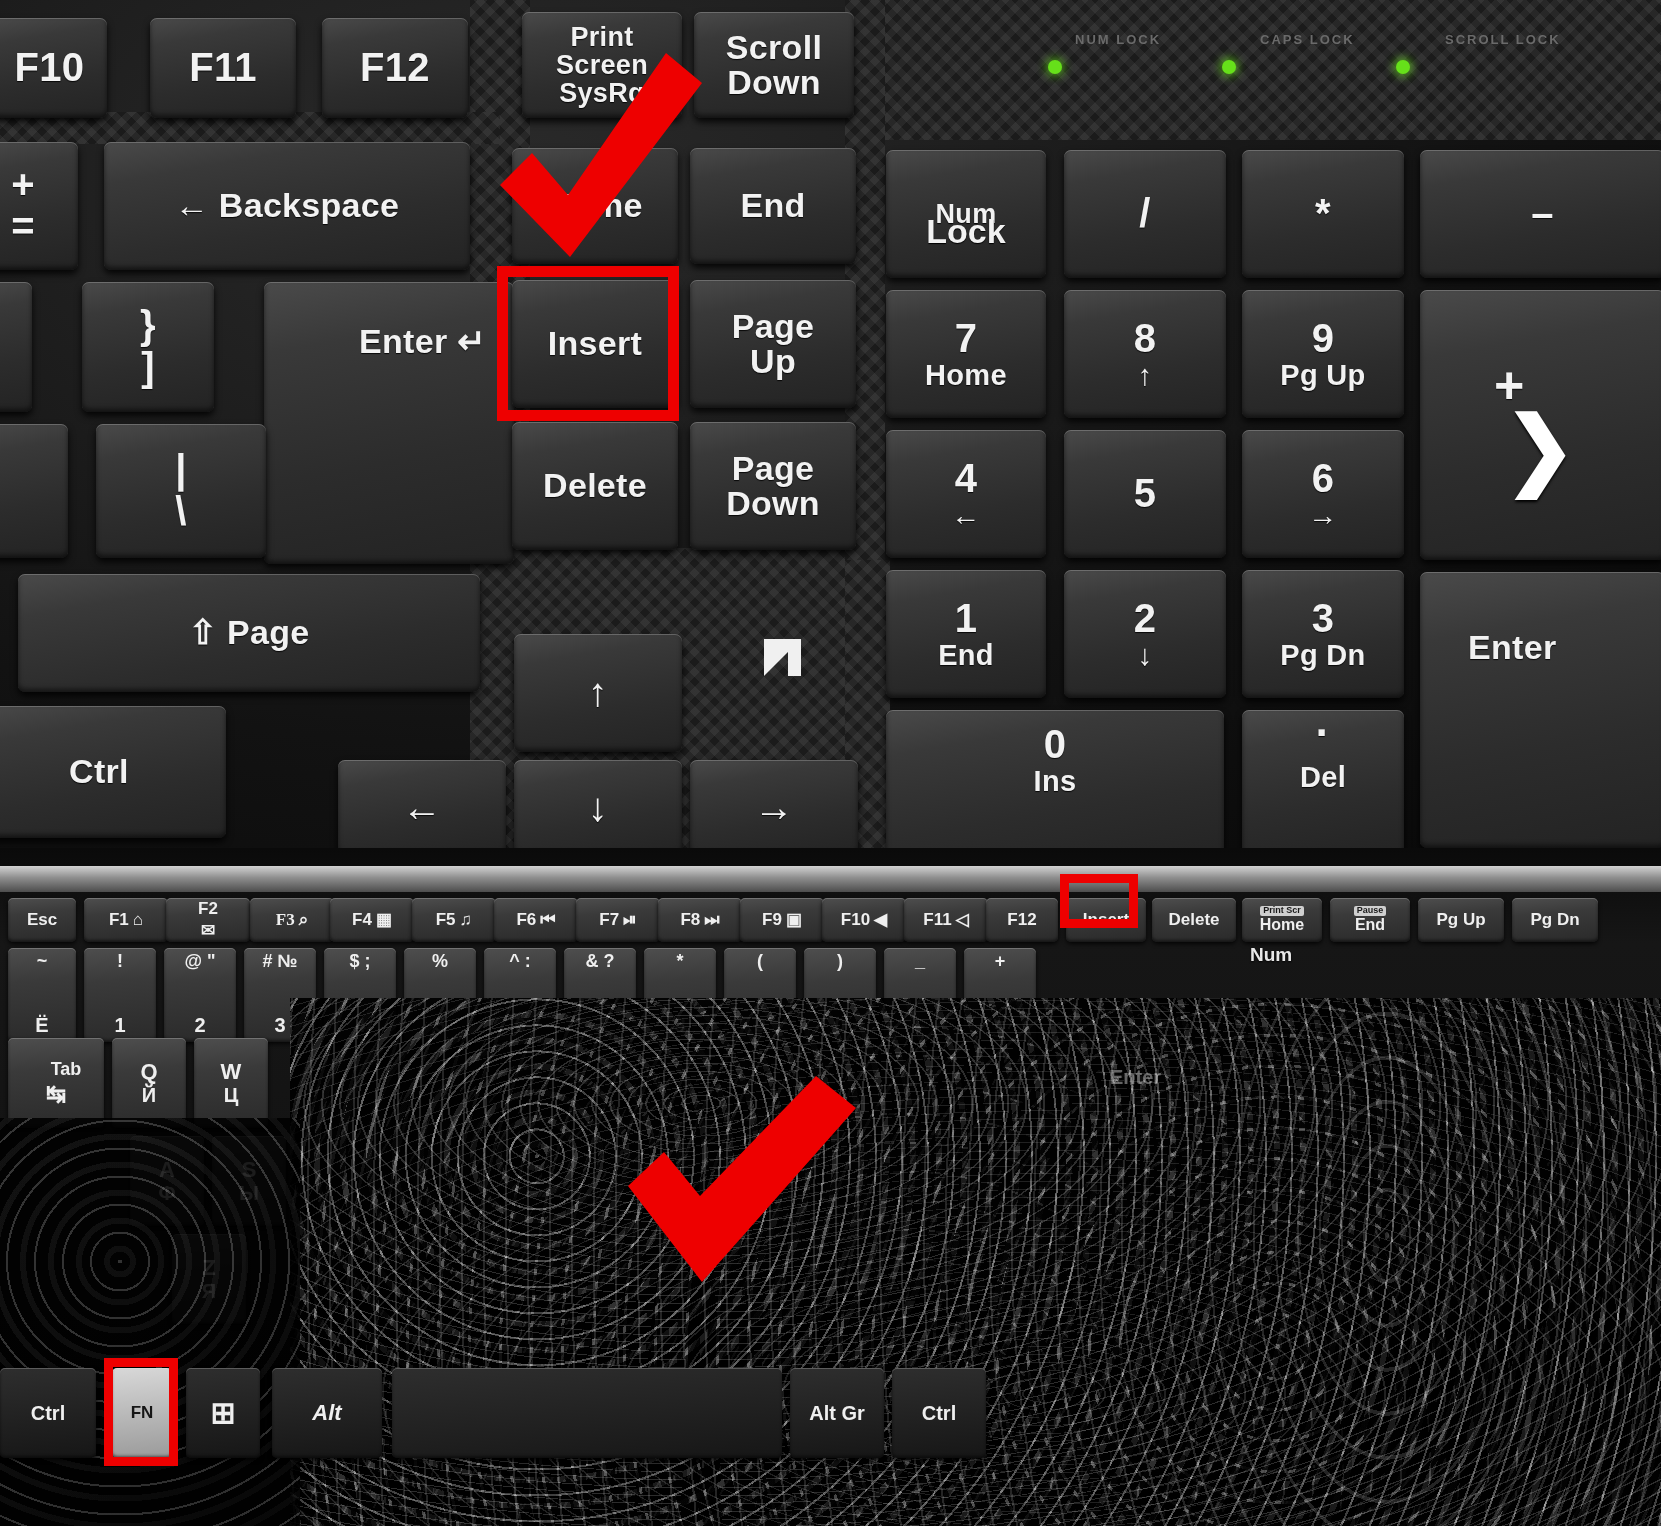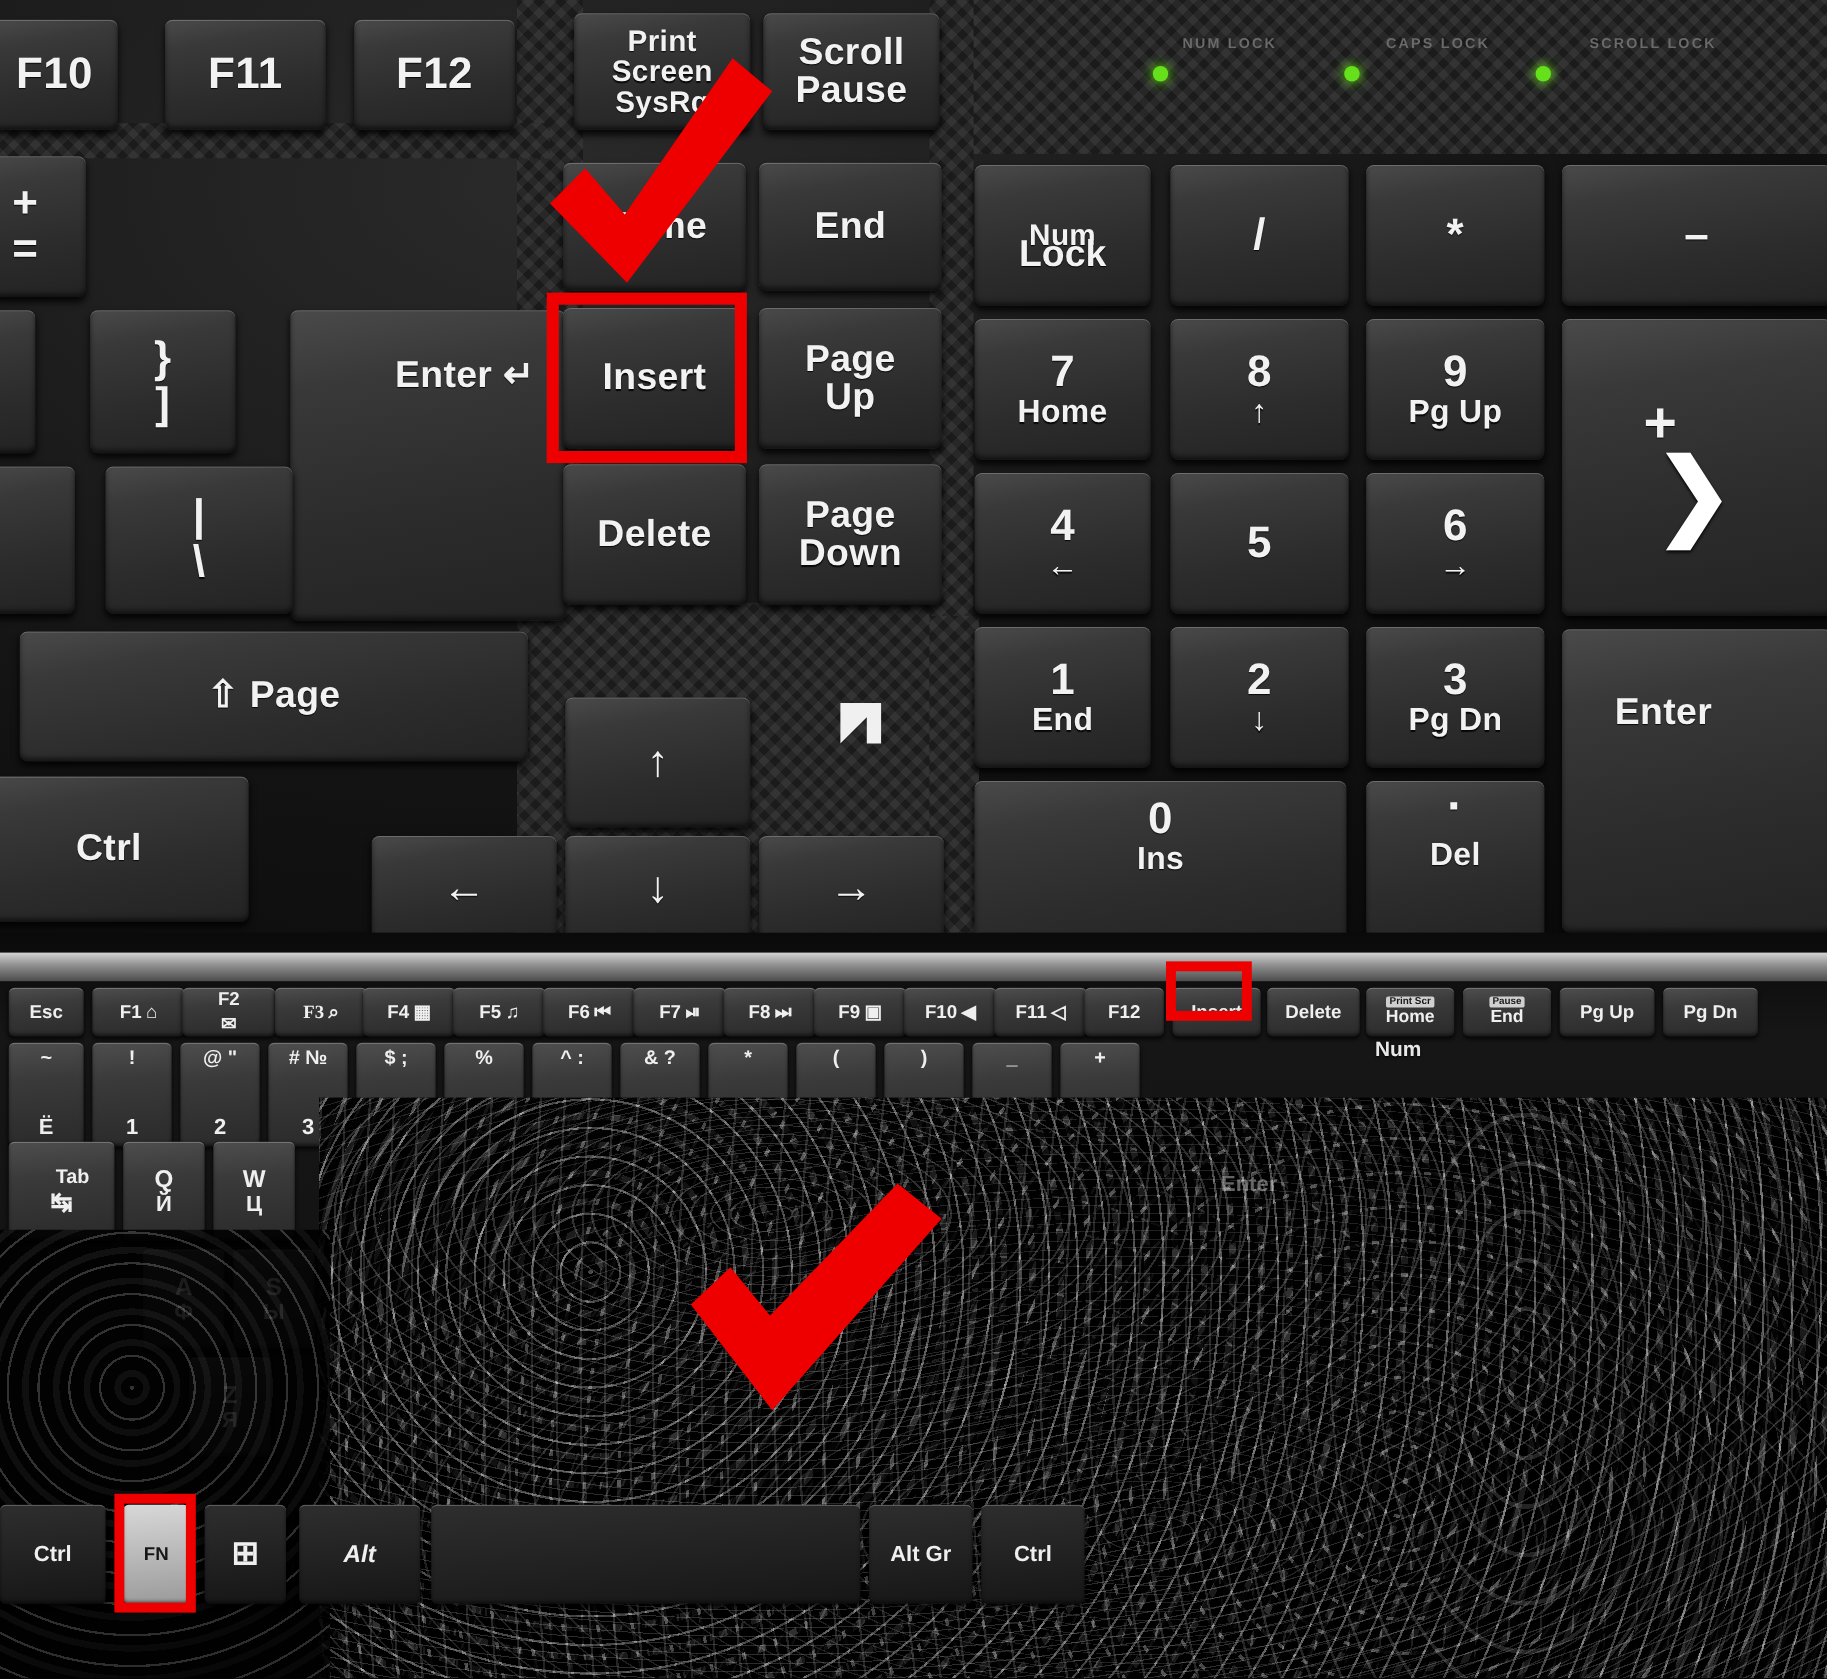--- a/index.html
+++ b/index.html
@@ -139,26 +139,29 @@
     <div class="k big" style="left:322px;top:18px;width:146px;height:100px;">
         <span class="lbl">F12</span>
       </div>
     <div class="k sm" style="left:522px;top:12px;width:160px;height:106px;">
         <span class="lbl">Print
 Screen
 SysRq</span>
       </div>
     <div class="k med" style="left:694px;top:12px;width:160px;height:106px;">
         <span class="lbl">Scroll
-Pause</span>
+Down</span>
       </div>
 
     <div class="k big" style="left:-32px;top:142px;width:110px;height:128px;">
         <span class="lbl">+
 =</span>
+      </div>
+    <div class="k med" style="left:104px;top:142px;width:366px;height:128px;">
+        <span class="lbl">← Backspace</span>
       </div>
 
     <div class="k big" style="left:-40px;top:282px;width:72px;height:130px;"></div>
     <div class="k big" style="left:82px;top:282px;width:132px;height:130px;">
         <span class="lbl">}
 ]</span>
       </div>
     <div class="k med" style="left:264px;top:282px;width:250px;height:282px;">
         <span class="lbl" style="position:absolute;top:42px;right:28px;">Enter ↵</span>
       </div>

